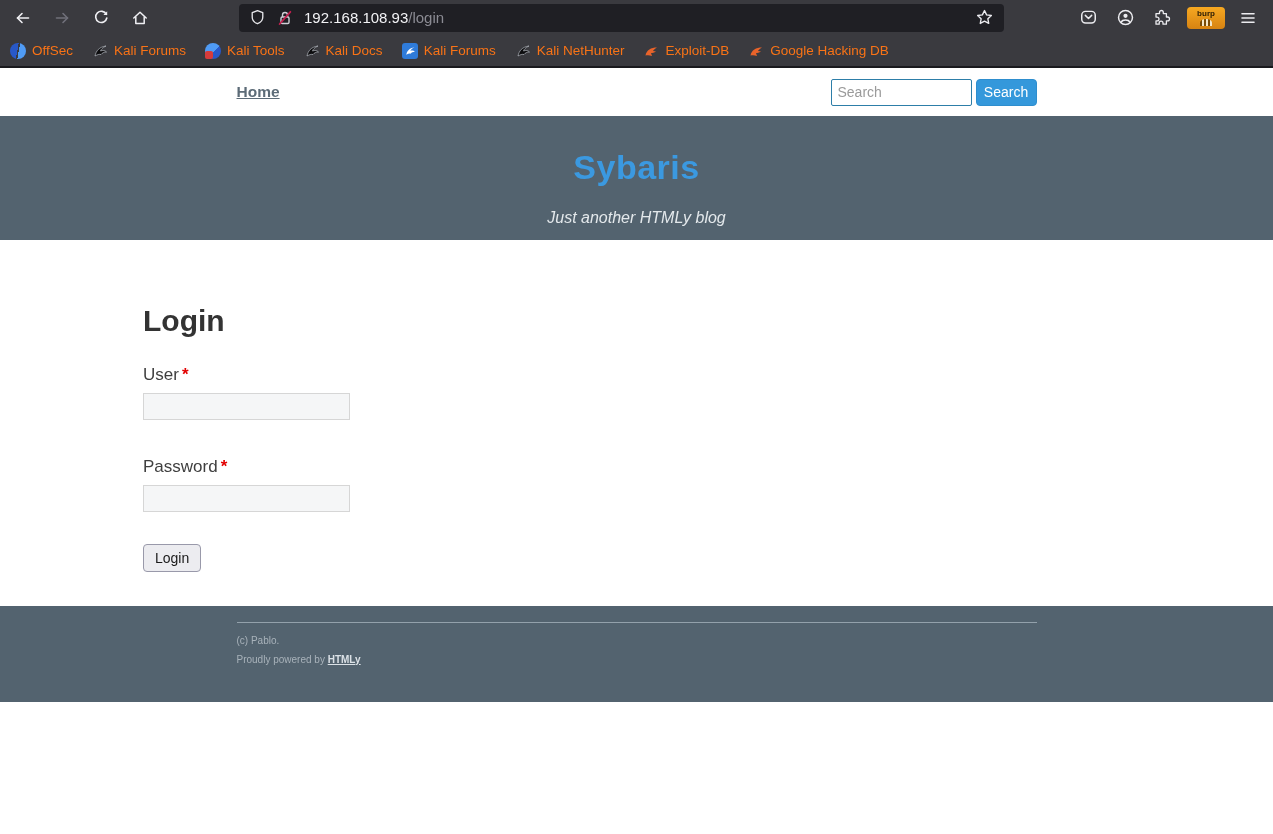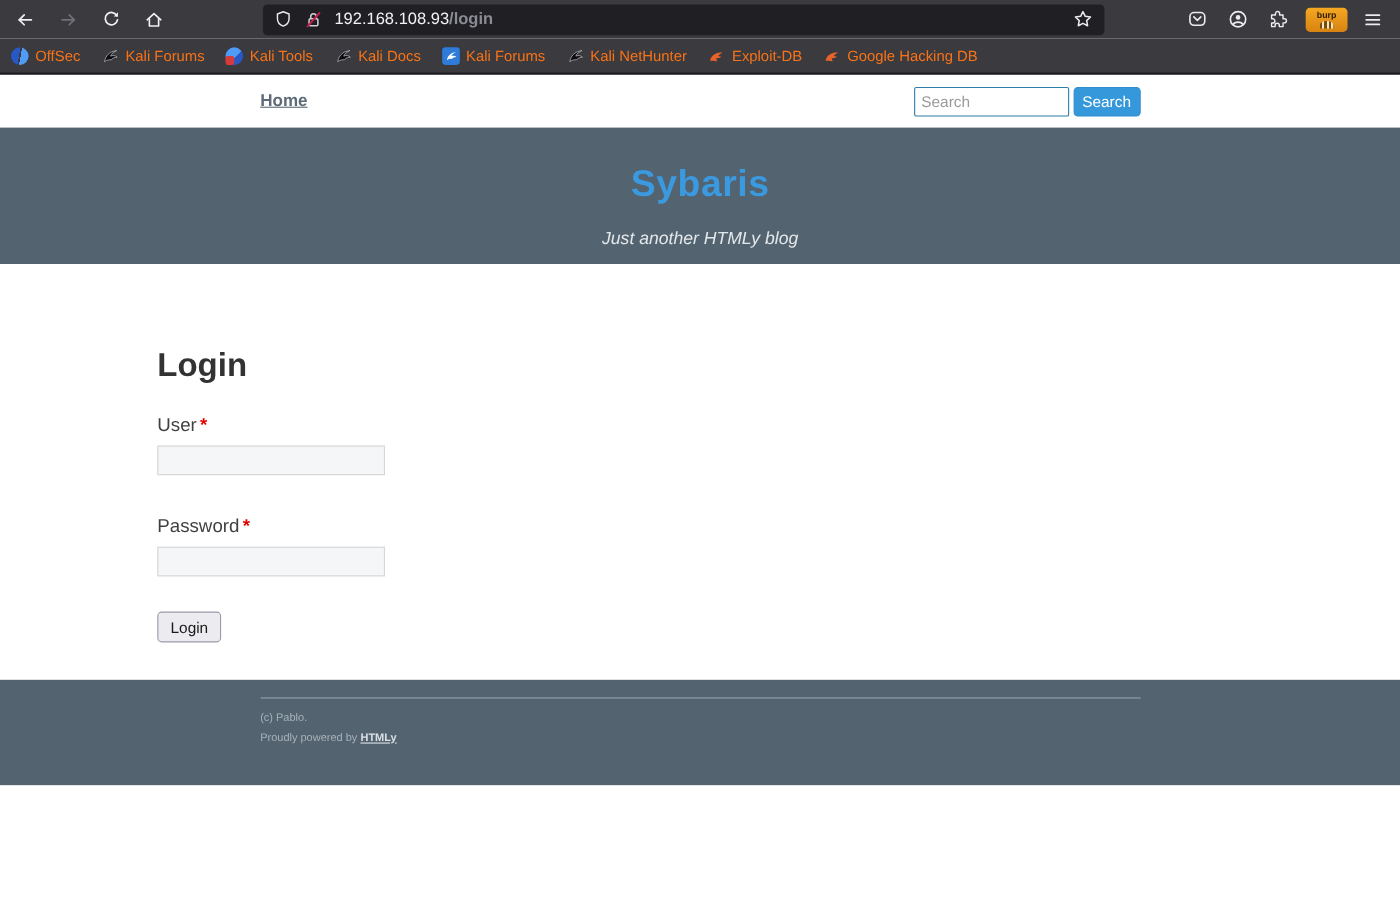--- a/index.html
+++ b/index.html
@@ -5,21 +5,21 @@
   html,body{margin:0;padding:0;width:1273px;height:834px;overflow:hidden;background:#fff;
     font-family:"Liberation Sans","DejaVu Sans",sans-serif;}
   
   .toolbar{height:35px;background:#3a3a3f;display:flex;align-items:center;padding:0 10px 0 8px;}
   .tool-btn{width:30px;height:28px;display:flex;align-items:center;justify-content:center;
     border-radius:4px;flex:0 0 auto;}
   .tool-btn svg{display:block;}
   .urlbar{margin-left:84px;width:765px;height:28px;background:#1f1f24;border-radius:4px;
     display:flex;align-items:center;padding:0 10px;box-sizing:border-box;flex:0 0 auto;}
   .url-text{margin-left:10px;font-size:15px;color:#f2f2f5;white-space:nowrap;}
-  .url-path{color:#8b8b93;font-weight:bold;}
+  .url-path{color:#8b8b93;}
   .urlbar-spacer,.chrome-spacer{flex:1;}
   .lockwrap{position:relative;margin-left:10px;width:18px;height:18px;}
   .burp-icon{width:38px;height:22px;border-radius:4px;background:linear-gradient(#f6a821,#d78312);
     color:#2a1c05;font-size:8px;font-weight:bold;text-align:center;line-height:10px;
     overflow:hidden;flex:0 0 auto;}
   .burp-icon span{display:block;margin-top:2px;}
   .burp-claw{display:block;width:12px;height:7px;margin:0 auto;border-radius:50% 50% 0 0;
     background:repeating-linear-gradient(90deg,#7a4b06 0 2px,#f3e6c8 2px 4px);}
   
   .bookmarks{height:31px;background:#3a3a3f;border-bottom:2px solid #1a1a1e;display:flex;
@@ -39,21 +39,21 @@
     font-size:14px;color:#333;padding:0 6px;outline:none;}
   .search-input::placeholder{color:#9a9a9a;}
   .search-btn{margin-left:4px;width:61px;height:27px;background:#3498db;color:#fff;border:1px solid #2e8ece;
     border-radius:4px;font-size:14px;font-family:inherit;}
   
   .hero{height:124px;background:#53636f;text-align:center;box-sizing:border-box;padding-top:32px;}
   .hero h1{margin:0;font-size:34px;font-weight:bold;color:#3b99e0;letter-spacing:.5px;}
   .hero .tagline{margin:22px 0 0;font-size:16px;font-style:italic;color:#e3e8eb;}
   
   .main{height:366px;background:#fff;box-sizing:border-box;}
-  .main-inner{width:987px;margin:12px auto;padding-top:64px;}
+  .main-inner{width:987px;margin:0 auto;padding-top:64px;}
   .login-h{margin:0;font-size:30px;font-weight:bold;color:#333;}
   .field-label{margin-top:27px;font-size:17px;color:#3f3f3f;}
   .field-label.second{margin-top:37px;}
   .req{color:#e20000;font-weight:bold;margin-left:3px;}
   .text-input{display:block;margin-top:8px;width:197px;height:25px;background:#f5f6f7;
     border:1px solid #d6d6d6;padding:0 4px;font-size:14px;}
   .login-btn{margin-top:32px;padding:5px 11px;font-size:14px;color:#1a1a1a;background:#ececf0;
     border:1px solid #99a;border-radius:4px;font-family:inherit;}
   
   .footer{height:96px;background:#53636f;box-sizing:border-box;padding-top:16px;}

